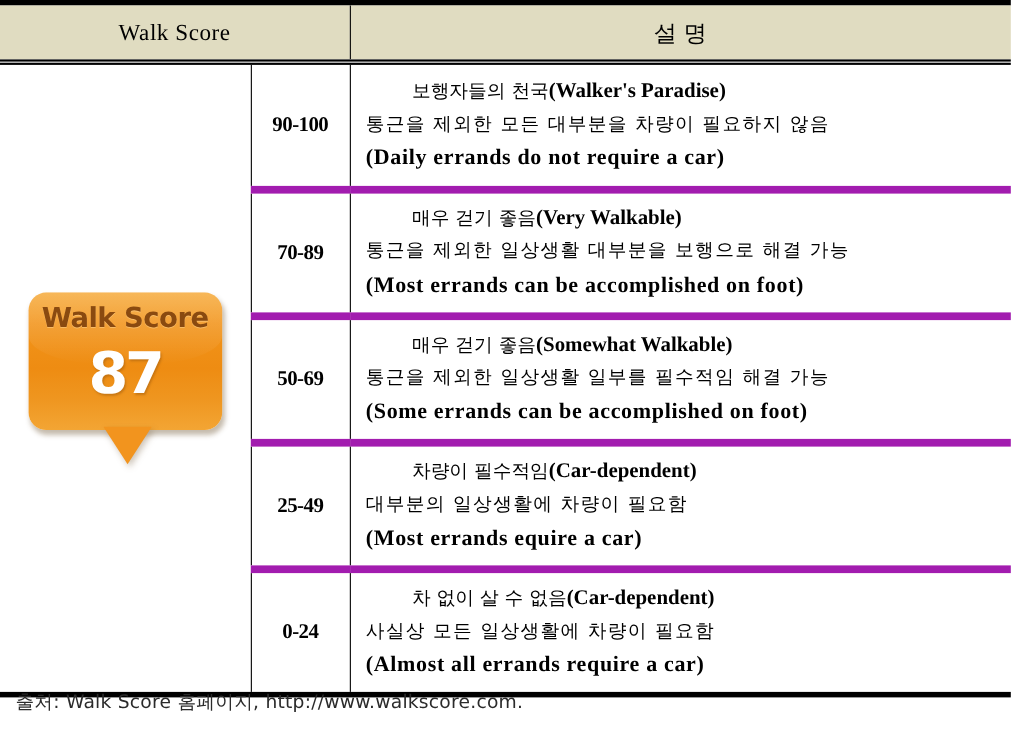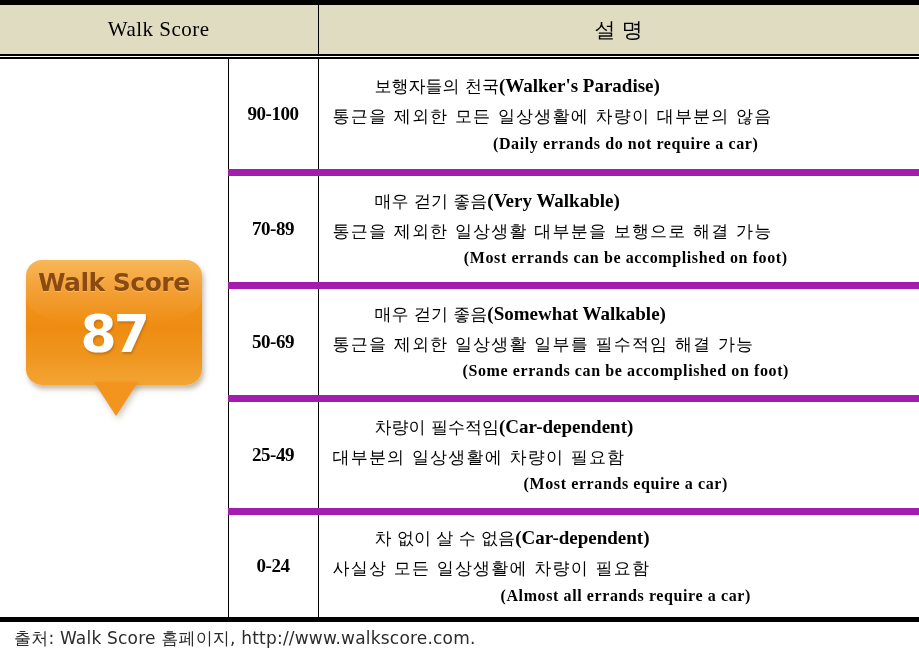--- a/index.html
+++ b/index.html
@@ -126,23 +126,22 @@
     font-family: "Liberation Serif", "DejaVu Serif", serif;
     font-weight: bold;
     font-size: 19px;
     letter-spacing: 0px;
   }
   .line.l1 { letter-spacing: 0px; margin-left: 42px; }
   .line.l2 { letter-spacing: 1.2px; }
   .line.l3 {
     font-family: "Liberation Serif", "DejaVu Serif", serif;
     font-weight: bold;
-    font-size: 16px;
+    font-size: 20px;
     letter-spacing: 0.6px;
-    text-align: center;
   }
 
   
   .badge {
     position: relative;
     width: 196px;
     height: 168px;
     margin: 0 auto;
   }
   .badge-body {
@@ -260,21 +259,21 @@
                 <div class="badge-gloss"></div>
               </div>
               <div class="badge-tail"></div>
               <div class="badge-title">Walk Score</div>
               <div class="badge-number">87</div>
             </div>
           </td>
           <td class="score-cell">90-100</td>
           <td class="desc-cell">
             <div class="line l1"><span>보행자들의 천국</span><span class="en">(Walker's Paradise)</span></div>
-            <div class="line l2">통근을 제외한 모든 일상생활에 차량이 대부분의 않음</div>
+            <div class="line l2">통근을 제외한 모든 대부분을 차량이 필요하지 않음</div>
             <div class="line l3">(Daily errands do not require a car)</div>
           </td>
         </tr>
 
         <tr class="data-row">
           <td class="score-cell">70-89</td>
           <td class="desc-cell">
             <div class="line l1"><span>매우 걷기 좋음</span><span class="en">(Very Walkable)</span></div>
             <div class="line l2">통근을 제외한 일상생활 대부분을 보행으로 해결 가능</div>
             <div class="line l3">(Most errands can be accomplished on foot)</div>

